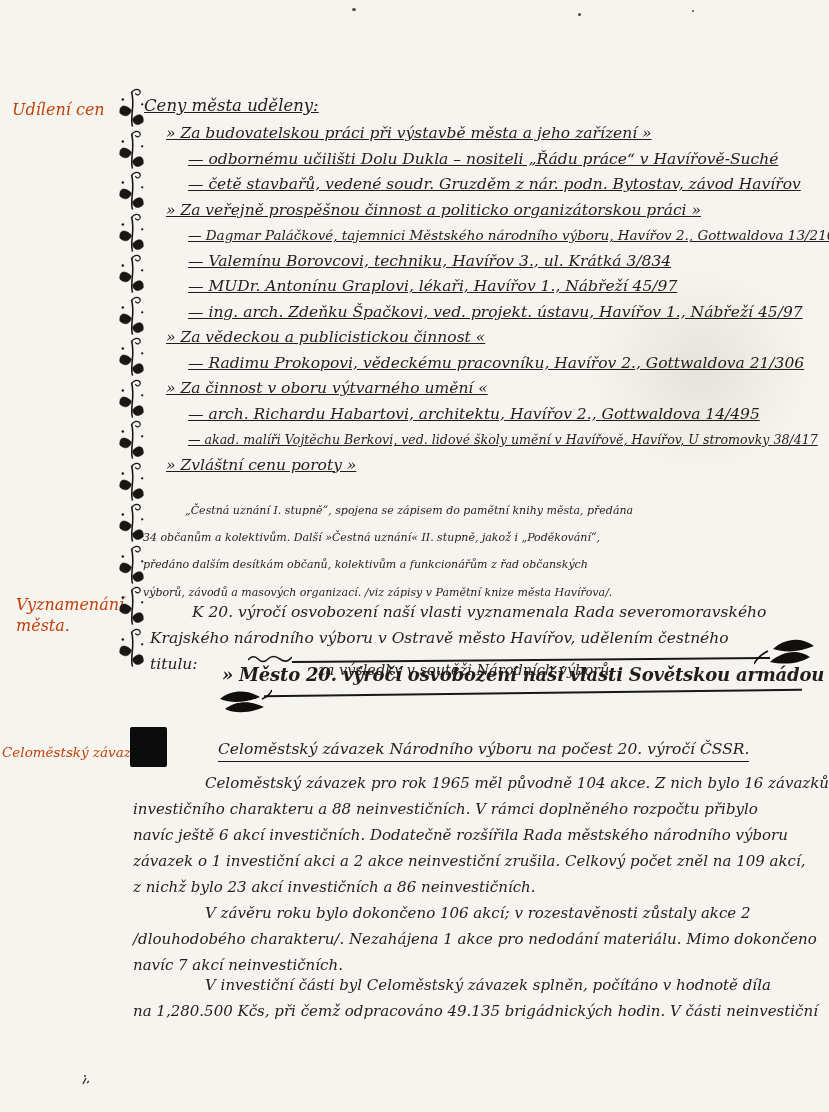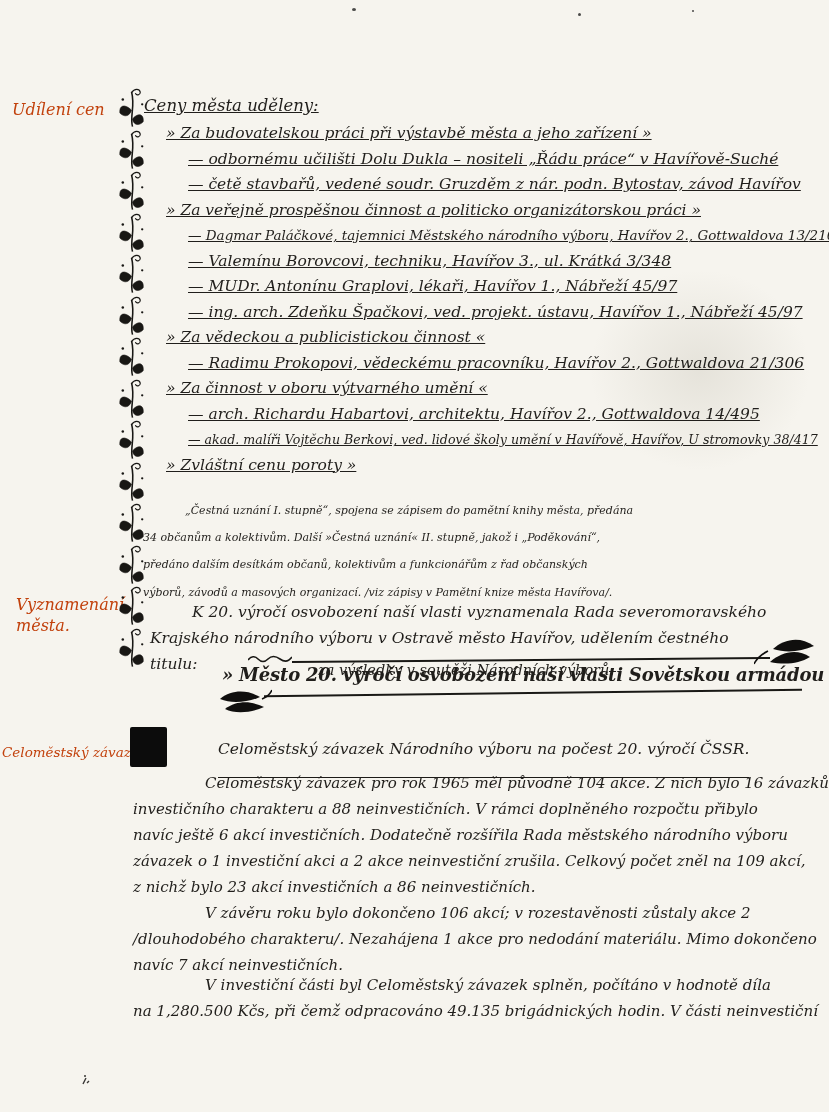--- a/index.html
+++ b/index.html
@@ -41,21 +41,21 @@
   .rule-bottom{left:42px;top:42px;width:538px;transform:rotate(-0.7deg);}
   .banner-title{position:absolute;left:0;top:14px;width:100%;text-align:center;
     font-weight:bold;font-size:18px;letter-spacing:-0.2px;white-space:nowrap;}
   .squiggle{position:absolute;left:26px;top:2px;}
   .fl-tr{position:absolute;right:-14px;top:-14px;}
   .fl-bl{position:absolute;left:-4px;top:35px;}
   .subtitle{position:absolute;left:318px;top:662px;font-size:14.5px;white-space:nowrap;text-align:center;}
   
   .ink-blot{position:absolute;left:130px;top:727px;width:37px;height:40px;background:#0c0c0c;border-radius:2px;}
   .pledge-heading{position:absolute;left:218px;top:740px;font-size:15.5px;white-space:nowrap;
-    padding-bottom:19px;border-bottom:1.6px solid #1c1a17;}
+    padding-bottom:3px;border-bottom:1.6px solid #1c1a17;}
   .pledge-para{position:absolute;left:133px;width:692px;font-size:15px;}
   .pledge-para .ln{height:26px;line-height:26px;}
   .p1{top:770px;} .p2{top:900px;} .p3{top:972px;}
   .ind72{padding-left:72px;}
   .bottom-mark{position:absolute;left:80px;top:1074px;}
 </style>
 </head>
 <body>
 
 <div class="page">
@@ -130,21 +130,21 @@
       </svg>
     </div>
 
   <div class="awards">
     <div class="hd">Ceny města uděleny:</div>
     <div class="ln cat">» Za budovatelskou práci při výstavbě města a jeho zařízení »</div>
     <div class="ln item">— odbornému učilišti Dolu Dukla – nositeli „Řádu práce“ v Havířově-Suché</div>
     <div class="ln item">— četě stavbařů, vedené soudr. Gruzděm z nár. podn. Bytostav, závod Havířov</div>
     <div class="ln cat">» Za veřejně prospěšnou činnost a politicko organizátorskou práci »</div>
     <div class="ln item sm">— Dagmar Paláčkové, tajemnici Městského národního výboru, Havířov 2., Gottwaldova 13/210</div>
-    <div class="ln item">— Valemínu Borovcovi, techniku, Havířov 3., ul. Krátká 3/348</div>
+    <div class="ln item">— Valemínu Borovcovi, techniku, Havířov 3., ul. Krátká 3/834</div>
     <div class="ln item">— MUDr. Antonínu Graplovi, lékaři, Havířov 1., Nábřeží 45/97</div>
     <div class="ln item">— ing. arch. Zdeňku Špačkovi, ved. projekt. ústavu, Havířov 1., Nábřeží 45/97</div>
     <div class="ln cat">» Za vědeckou a publicistickou činnost «</div>
     <div class="ln item">— Radimu Prokopovi, vědeckému pracovníku, Havířov 2., Gottwaldova 21/306</div>
     <div class="ln cat">» Za činnost v oboru výtvarného umění «</div>
     <div class="ln item">— arch. Richardu Habartovi, architektu, Havířov 2., Gottwaldova 14/495</div>
     <div class="ln item xs">— akad. malíři Vojtěchu Berkovi, ved. lidové školy umění v Havířově, Havířov, U stromovky 38/417</div>
     <div class="ln cat">» Zvláštní cenu poroty »</div>
   </div>
 

